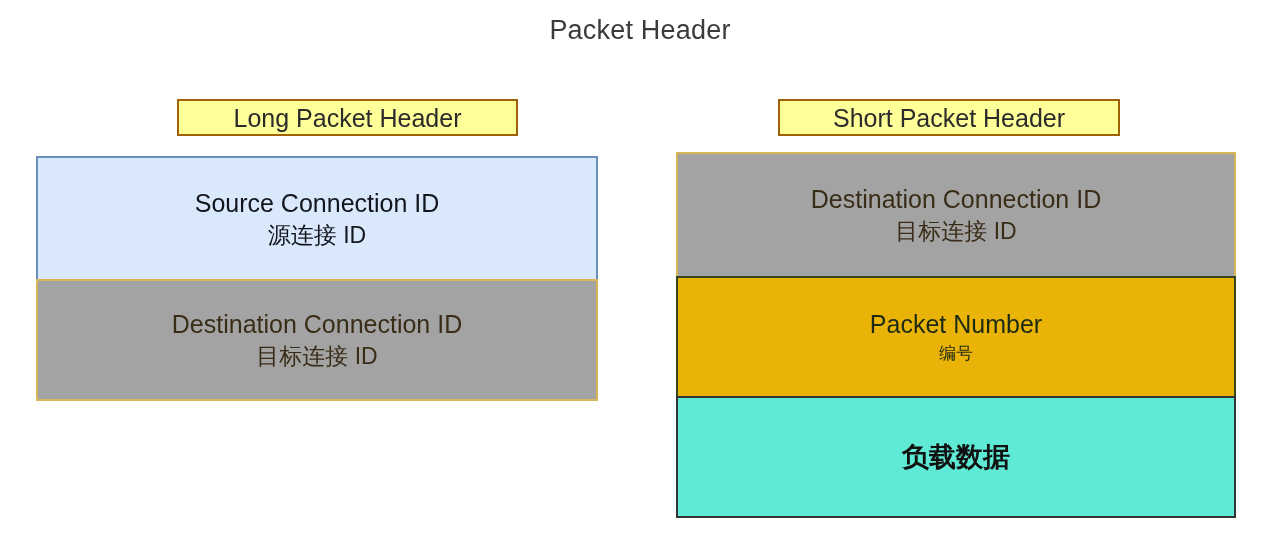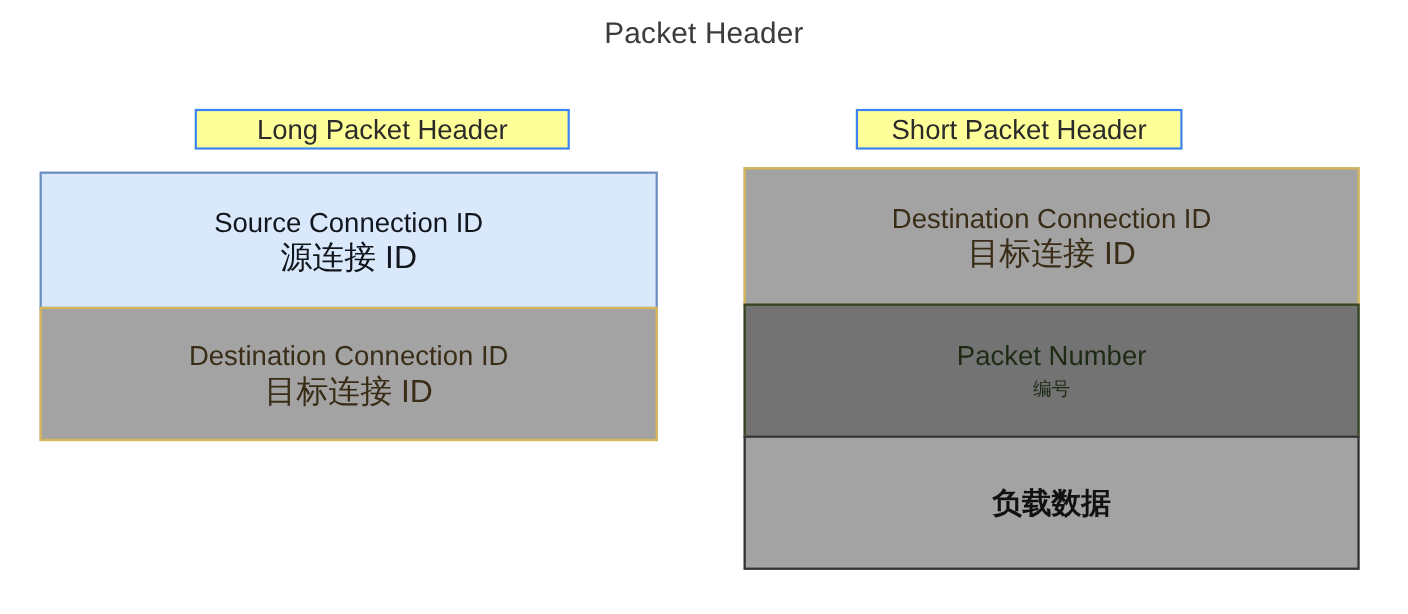--- a/index.html
+++ b/index.html
@@ -35,31 +35,31 @@
     color: #3b3b3b;
     letter-spacing: 0.2px;
     line-height: 34px;
     white-space: nowrap;
   }
 
   
   .col-header {
     position: absolute;
     background: #ffff99;
-    border: 2px solid #3b82f6;
+    border: 2px solid #a16207;
     box-sizing: border-box;
     text-align: center;
     font-size: 25px;
     color: #2b2b2b;
     line-height: 30px;
     padding: 2px 12px 3px 12px;
     white-space: nowrap;
   }
   #header-long  { left: 177px; top: 99px; width: 341px; height: 37px; }
-  #header-short { left: 778px; top: 99px; width: 297px; height: 37px; }
+  #header-short { left: 778px; top: 99px; width: 342px; height: 37px; }
 
   
   .col-stack {
     position: absolute;
   }
   #stack-long  { left: 36px;  top: 156px; width: 562px; }
   #stack-short { left: 676px; top: 152px; width: 560px; }
 
   
   .field-box {
@@ -71,21 +71,21 @@
     text-align: center;
     overflow: hidden;
   }
   .field-title {
     font-size: 25px;
     line-height: 33px;
     font-weight: 400;
     white-space: nowrap;
   }
   .field-sub {
-    font-size: 29px;
+    font-size: 23px;
     line-height: 31px;
     font-weight: 400;
     white-space: nowrap;
   }
   .field-sub.small {
     font-size: 17px;
     line-height: 25px;
   }
   .field-sub.large-bold {
     font-size: 27px;
@@ -99,26 +99,26 @@
     background: #dae8fc;
     border: 2px solid #6c8ebf;
     color: #11151c;
   }
   .box-orange {
     background: #a3a3a3;
     border: 2px solid #d6b656;
     color: #3a2d18;
   }
   .box-green {
-    background: #737373;
+    background: #eab308;
     border: 2px solid #36451f;
     color: #1d2a14;
   }
   .box-cream {
-    background: #a3a3a3;
+    background: #5eead4;
     border: 2px solid #333333;
     color: #111111;
   }
 
   
   .stacked + .stacked { margin-top: -2px; }
 
   
   #box-long-scid   { height: 125px; }
   #box-long-dcid   { height: 122px; }

